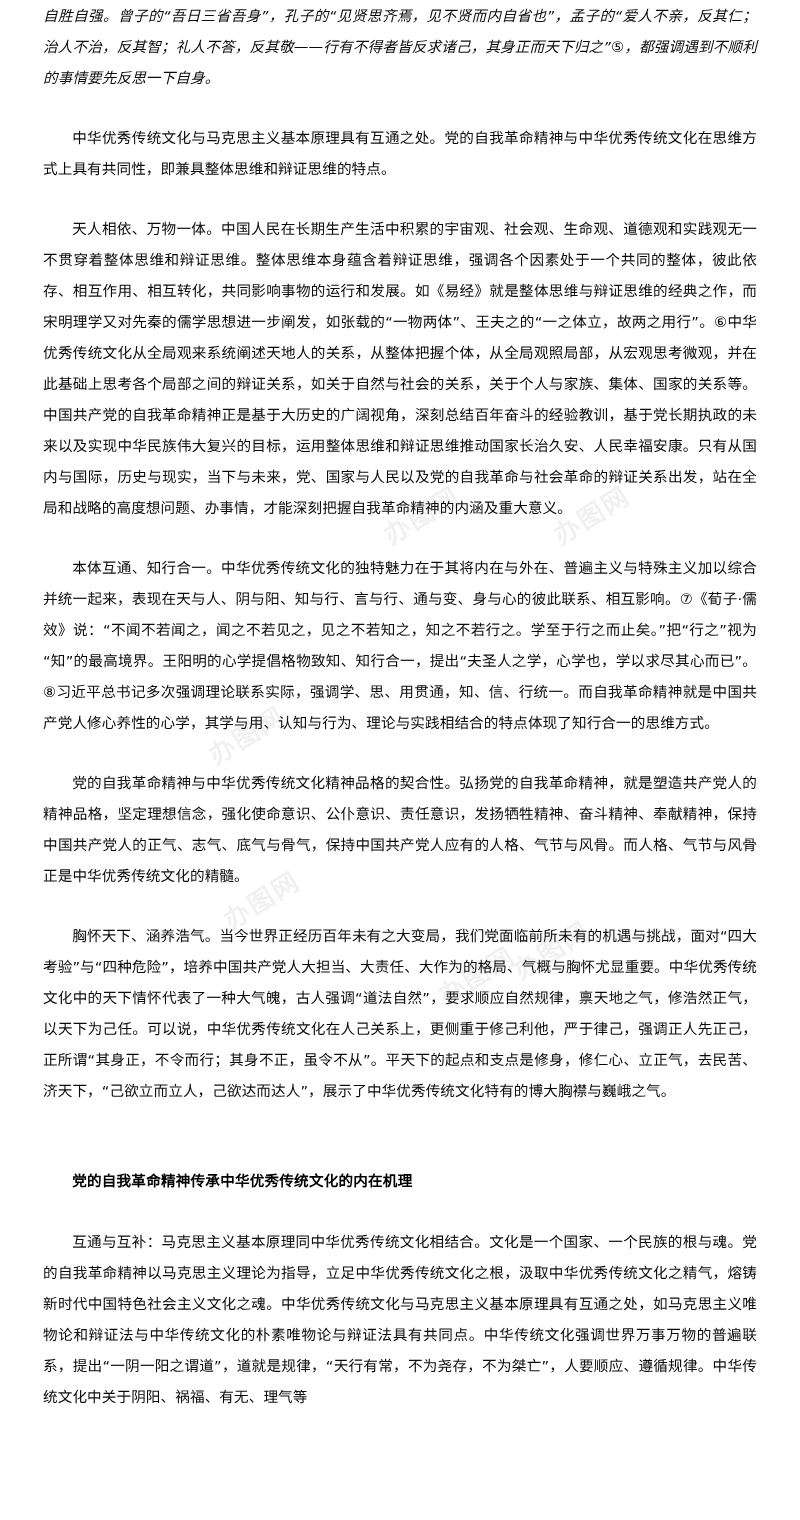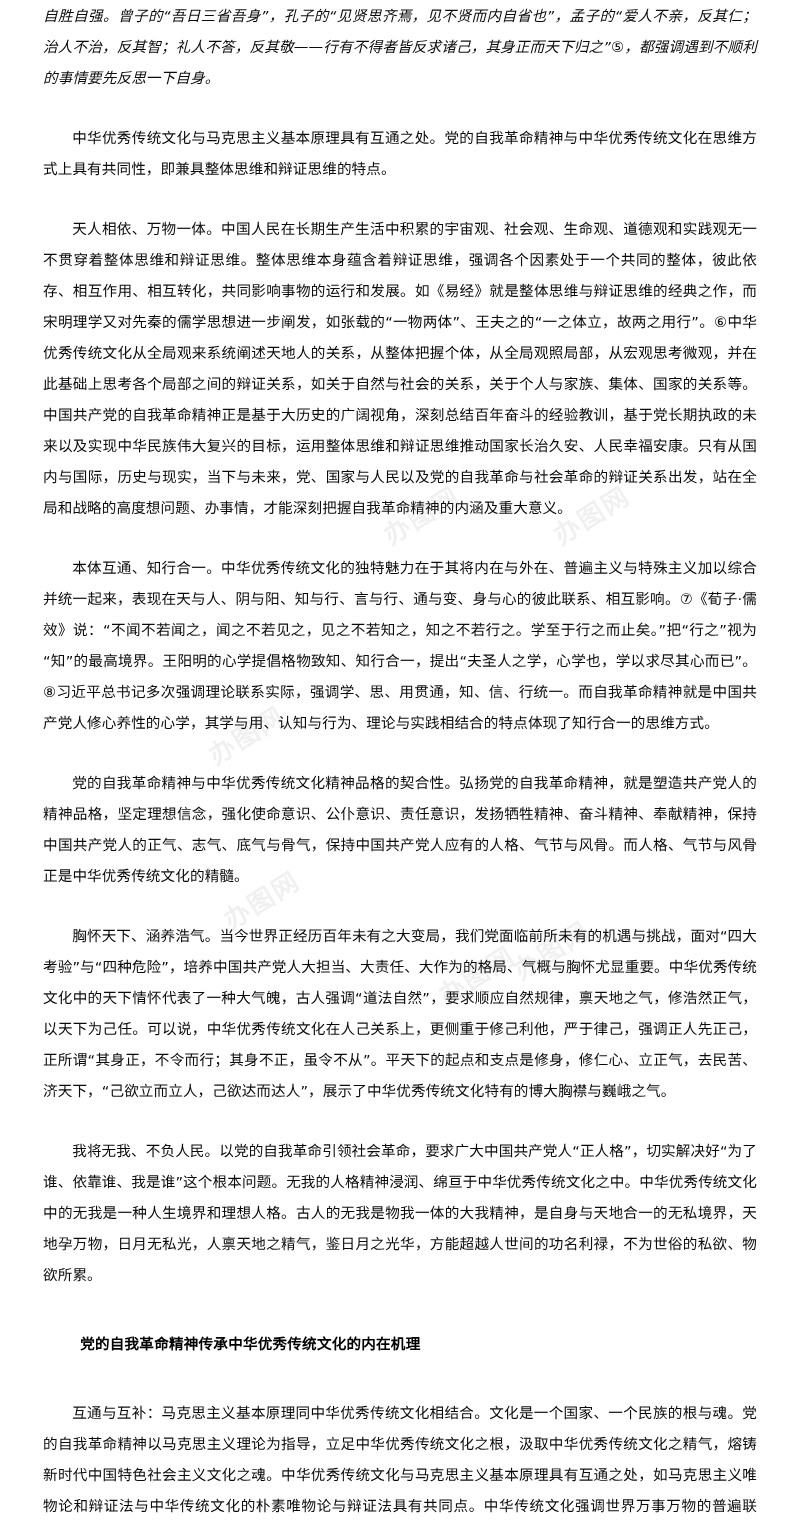--- a/index.html
+++ b/index.html
@@ -64,21 +64,21 @@
   }
   p.para.no-indent {
     text-indent: 0;
     font-style: italic;
   }
 
   .gap-sm { height: 29px; }
   .gap-md { height: 30px; }
 
   .section-heading {
-    margin: 8px;
+    margin: 0;
     font-size: 14.6px;
     line-height: 31px;
     font-weight: 700;
     color: #000;
     text-indent: 2em;
     letter-spacing: 0.2px;
   }
 
   
   .footer-notice {
@@ -120,21 +120,20 @@
       <p class="para">中华优秀传统文化与马克思主义基本原理具有互通之处。党的自我革命精神与中华优秀传统文化在思维方式上具有共同性，即兼具整体思维和辩证思维的特点。</p>
       <div class="gap-sm"></div>
       <p class="para">天人相依、万物一体。中国人民在长期生产生活中积累的宇宙观、社会观、生命观、道德观和实践观无一不贯穿着整体思维和辩证思维。整体思维本身蕴含着辩证思维，强调各个因素处于一个共同的整体，彼此依存、相互作用、相互转化，共同影响事物的运行和发展。如《易经》就是整体思维与辩证思维的经典之作，而宋明理学又对先秦的儒学思想进一步阐发，如张载的“一物两体”、王夫之的“一之体立，故两之用行”。⑥中华优秀传统文化从全局观来系统阐述天地人的关系，从整体把握个体，从全局观照局部，从宏观思考微观，并在此基础上思考各个局部之间的辩证关系，如关于自然与社会的关系，关于个人与家族、集体、国家的关系等。中国共产党的自我革命精神正是基于大历史的广阔视角，深刻总结百年奋斗的经验教训，基于党长期执政的未来以及实现中华民族伟大复兴的目标，运用整体思维和辩证思维推动国家长治久安、人民幸福安康。只有从国内与国际，历史与现实，当下与未来，党、国家与人民以及党的自我革命与社会革命的辩证关系出发，站在全局和战略的高度想问题、办事情，才能深刻把握自我革命精神的内涵及重大意义。</p>
       <div class="gap-sm"></div>
       <p class="para">本体互通、知行合一。中华优秀传统文化的独特魅力在于其将内在与外在、普遍主义与特殊主义加以综合并统一起来，表现在天与人、阴与阳、知与行、言与行、通与变、身与心的彼此联系、相互影响。⑦《荀子·儒效》说：“不闻不若闻之，闻之不若见之，见之不若知之，知之不若行之。学至于行之而止矣。”把“行之”视为“知”的最高境界。王阳明的心学提倡格物致知、知行合一，提出“夫圣人之学，心学也，学以求尽其心而已”。⑧习近平总书记多次强调理论联系实际，强调学、思、用贯通，知、信、行统一。而自我革命精神就是中国共产党人修心养性的心学，其学与用、认知与行为、理论与实践相结合的特点体现了知行合一的思维方式。</p>
       <div class="gap-sm"></div>
       <p class="para">党的自我革命精神与中华优秀传统文化精神品格的契合性。弘扬党的自我革命精神，就是塑造共产党人的精神品格，坚定理想信念，强化使命意识、公仆意识、责任意识，发扬牺牲精神、奋斗精神、奉献精神，保持中国共产党人的正气、志气、底气与骨气，保持中国共产党人应有的人格、气节与风骨。而人格、气节与风骨正是中华优秀传统文化的精髓。</p>
       <div class="gap-sm"></div>
       <p class="para">胸怀天下、涵养浩气。当今世界正经历百年未有之大变局，我们党面临前所未有的机遇与挑战，面对“四大考验”与“四种危险”，培养中国共产党人大担当、大责任、大作为的格局、气概与胸怀尤显重要。中华优秀传统文化中的天下情怀代表了一种大气魄，古人强调“道法自然”，要求顺应自然规律，禀天地之气，修浩然正气，以天下为己任。可以说，中华优秀传统文化在人己关系上，更侧重于修己利他，严于律己，强调正人先正己，正所谓“其身正，不令而行；其身不正，虽令不从”。平天下的起点和支点是修身，修仁心、立正气，去民苦、济天下，“己欲立而立人，己欲达而达人”，展示了中华优秀传统文化特有的博大胸襟与巍峨之气。</p>
       <div class="gap-sm"></div>
-      <p class="para">我将无我、不负人民。以党的自我革命引领社会革命，要求广大中国共产党人“正人格”，切实解决好“为了谁、依靠谁、我是谁”这个根本问题。无我的人格精神浸润、绵亘于中华优秀传统文化之中。中华优秀传统文化中的无我是一种人生境界和理想人格。古人的无我是物我一体的大我精神，是自身与天地合一的无私境界，天地孕万物，日月无私光，人禀天地之精气，鉴日月之光华，方能超越人世间的功名利禄，不为世俗的私欲、物欲所累。</p>
       <div class="gap-md"></div>
       <h2 class="section-heading">党的自我革命精神传承中华优秀传统文化的内在机理</h2>
       <div class="gap-md"></div>
       <p class="para">互通与互补：马克思主义基本原理同中华优秀传统文化相结合。文化是一个国家、一个民族的根与魂。党的自我革命精神以马克思主义理论为指导，立足中华优秀传统文化之根，汲取中华优秀传统文化之精气，熔铸新时代中国特色社会主义文化之魂。中华优秀传统文化与马克思主义基本原理具有互通之处，如马克思主义唯物论和辩证法与中华传统文化的朴素唯物论与辩证法具有共同点。中华传统文化强调世界万事万物的普遍联系，提出“一阴一阳之谓道”，道就是规律，“天行有常，不为尧存，不为桀亡”，人要顺应、遵循规律。中华传统文化中关于阴阳、祸福、有无、理气等</p>
     </div>
 
 
 </div>
 
 </body></html>

